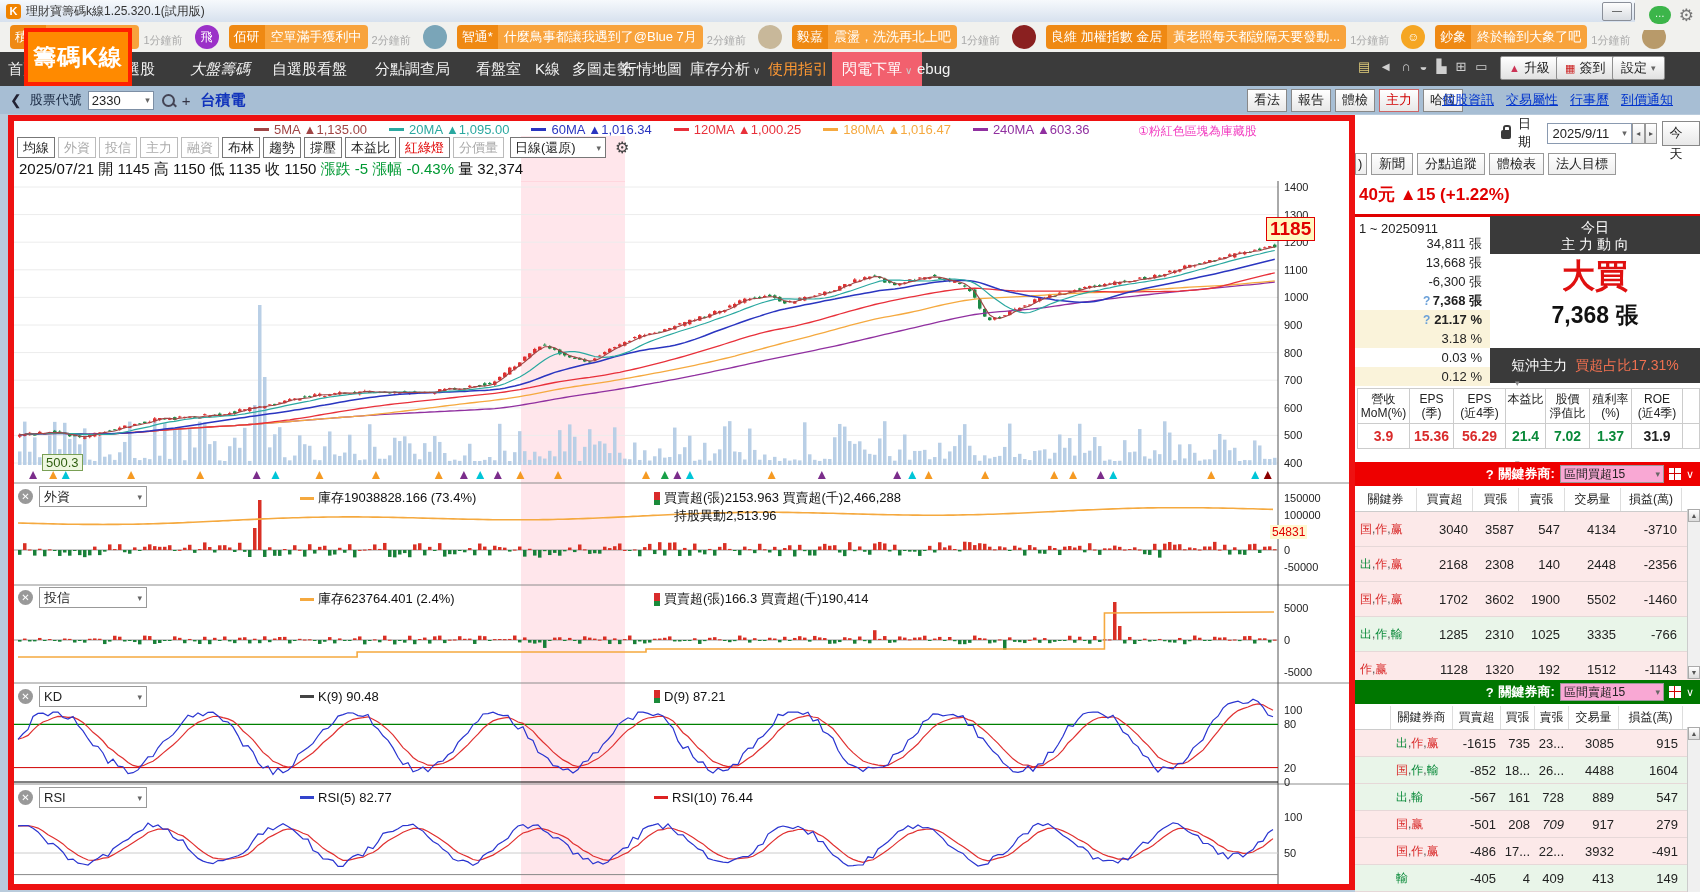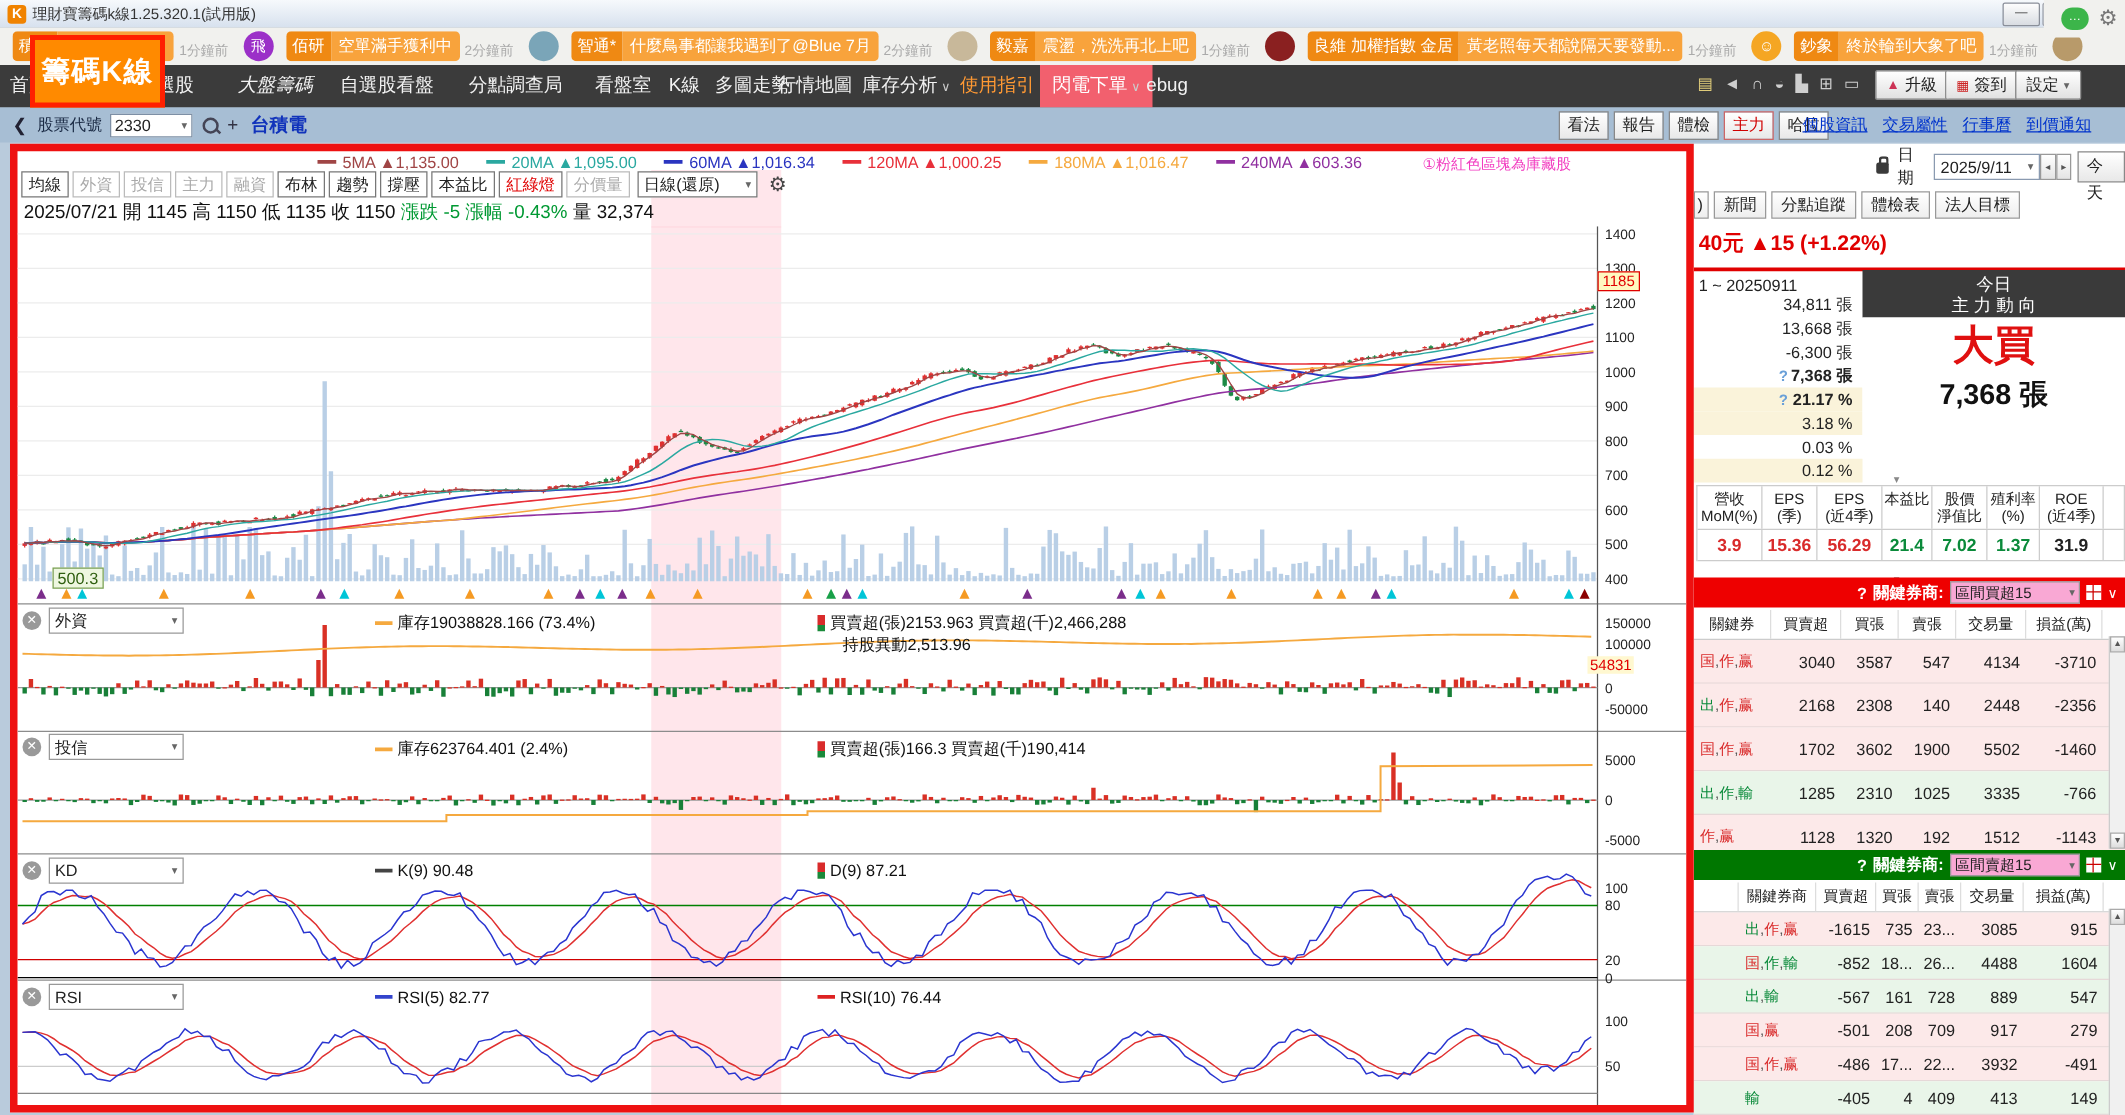--- a/index.html
+++ b/index.html
@@ -62,21 +62,21 @@
   .ohlc-green{color:#009933;}
   .band-top{position:absolute;left:507px;top:15px;width:104px;height:46px;background:rgba(255,182,198,0.35);z-index:0;}
   .chart-svg{position:absolute;left:0;top:60px;}
   .subhead{position:absolute;left:4px;height:24px;display:flex;align-items:flex-start;gap:6px;z-index:5;}
   .sub-x{width:15px;height:15px;border-radius:50%;background:#999;color:#fff;font-size:10px;text-align:center;line-height:15px;margin-top:3px;}
   .sel{width:108px;height:21px;background:#fff;border:1px solid #999;font-size:13px;color:#222;display:flex;align-items:center;justify-content:space-between;padding:0 4px;box-sizing:border-box;}
   .sel .car,.tb-sel .car,.rsel .car{font-size:9px;color:#666;}
   .sub-leg{position:absolute;top:3px;font-size:13px;color:#111;display:flex;align-items:center;gap:4px;}
   .leg-dash{width:14px;height:3px;display:inline-block;}
   .leg-candle{width:6px;height:13px;display:inline-block;background:linear-gradient(#d92b2b 60%,#1a8a3a 40%);}
-  .price-tag{position:absolute;left:1252px;top:96px;background:#fff8c0;border:1px solid #e00000;color:#e00000;font-size:12px;font-weight:normal;padding:0 3px;z-index:6;margin-left:12px;}
+  .price-tag{position:absolute;left:1252px;top:96px;background:#fff8c0;border:1px solid #e00000;color:#e00000;font-size:19px;font-weight:bold;padding:0 3px;z-index:6;}
   .vol-tag{position:absolute;left:28px;top:333px;background:#eef7e0;border:1px solid #7aa055;color:#2f5f10;font-size:13px;padding:0 3px;z-index:6;}
   .cur-tag{position:absolute;left:1256px;top:404px;background:#fff8d0;color:#e00000;font-size:12px;padding:0 2px;z-index:6;}
   
   .rpanel{position:absolute;left:1355px;top:115px;width:345px;height:777px;background:#fff;overflow:hidden;z-index:5;}
   .date-row{position:absolute;left:0;top:4px;right:0;height:28px;display:flex;align-items:center;}
   .lock{width:11px;height:9px;background:#3a3a3a;border-radius:2px;position:relative;margin-left:146px;margin-top:3px;}
   .lock:before{content:"";position:absolute;left:2px;top:-5px;width:4px;height:5px;border:2px solid #3a3a3a;border-bottom:none;border-radius:3px 3px 0 0;}
   .date-label{font-size:13px;color:#222;margin-left:7px;}
   .date-input{width:92px;height:21px;background:#fff;border:1px solid #8a9ab0;font-size:13px;color:#222;display:flex;align-items:center;justify-content:space-between;padding:0 4px;box-sizing:border-box;margin-left:6px;}
   .spin{width:14px;height:21px;background:linear-gradient(#fff,#e4e4e4);border:1px solid #999;font-size:8px;color:#555;text-align:center;line-height:20px;box-sizing:border-box;}
@@ -1784,20 +1784,24 @@
 
     <div class="mf-box">
       <div class="mf-head">
         <div>今日</div>
         <div>主 力 動 向</div>
       </div>
       <div class="mf-body">
         <div class="mf-action">大買</div>
         <div class="mf-amount">7,368 張</div>
       </div>
+      <div class="mf-foot">
+        <span class="fl">短沖主力</span>
+        <span class="fv">買超占比17.31%</span>
+      </div>
     </div>
 
     <div class="collapse" style="top:263px">▾</div>
     <div class="fin-table" id="finTable">
         <div class="fin-hrow">
           <div class="fin-hcell" style="width: 52px;">
             <div>營收</div>
             <div>MoM(%)</div>
           </div>
           <div class="fin-hcell" style="width: 44px;">
@@ -1995,21 +1999,21 @@
         </div>
         <div class="bt-row pink" style="height: 26px;">
           <div class="bt-cell" style="width: 36px;"></div>
           <div class="bt-cell bt-tags" style="width: 62px;">
             <span style="color: rgb(217, 43, 43);">国</span>
             <span style="color: rgb(85, 85, 85);">,</span>
             <span style="color: rgb(217, 43, 43);">赢</span>
           </div>
           <div class="bt-cell" style="width: 48px;">-501</div>
           <div class="bt-cell" style="width: 34px;">208</div>
-          <div class="bt-cell" style="width: 34px;">709</div>
+          <div class="bt-cell" style="width: 34px; font-style: italic;">709</div>
           <div class="bt-cell" style="width: 50px;">917</div>
           <div class="bt-cell" style="width: 64px;">279</div>
         </div>
         <div class="bt-row pink" style="height: 26px;">
           <div class="bt-cell" style="width: 36px;"></div>
           <div class="bt-cell bt-tags" style="width: 62px;">
             <span style="color: rgb(217, 43, 43);">国</span>
             <span style="color: rgb(85, 85, 85);">,</span>
             <span style="color: rgb(217, 43, 43);">作</span>
             <span style="color: rgb(85, 85, 85);">,</span>

